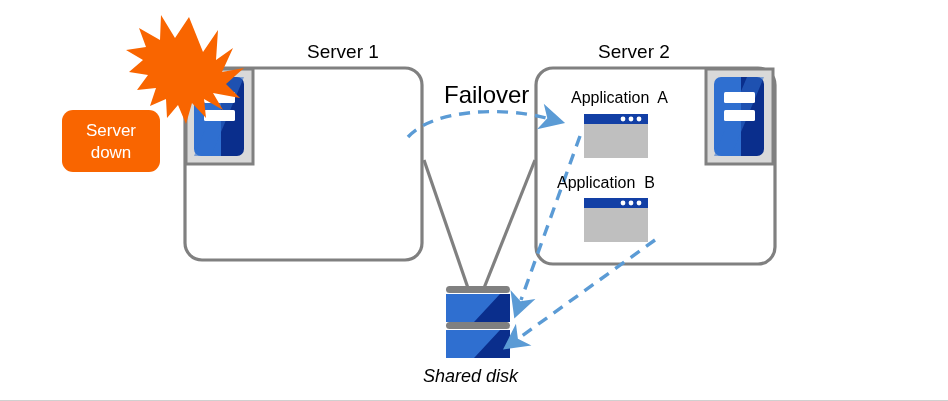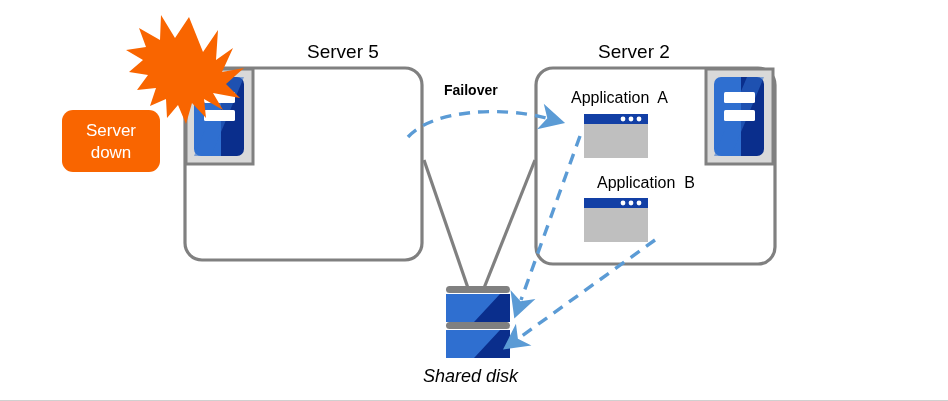--- a/index.html
+++ b/index.html
@@ -34,22 +34,21 @@
   .title-lbl {
     font-size: 19px;
   }
   .app-lbl {
     font-size: 16px;
   }
   .disk-lbl {
     font-size: 18px;
   }
   .failover-lbl {
-    font-size: 14px;
-    font-weight: bold;
+    font-size: 24px;
   }
   .badge-lbl {
     position: absolute;
     color: #ffffff;
     font-size: 17px;
     text-align: center;
     line-height: 21px;
     font-family: "Liberation Sans", sans-serif;
   }
   .bottom-rule {
@@ -145,29 +144,29 @@
                 166,99 150,106 156,88 137,90 148,75 129,72 143,60 126,50 146,47
                 139,28 160,40 161,15 175,38"></polygon>
     </g>
 
     <g>
       <rect x="62" y="110" width="98" height="62" rx="11" ry="11" fill="#F96500"></rect>
     </g>
 
   </svg>
 
-  <div class="lbl title-lbl" style="left:307px; top:42px;">Server 5</div>
+  <div class="lbl title-lbl" style="left:307px; top:42px;">Server 1</div>
 
   <div class="lbl title-lbl" style="left:578px; top:42px;margin-left:20px;">Server 2</div>
 
   <div class="lbl failover-lbl" style="left:444px; top:83px;">Failover</div>
 
   <div class="lbl app-lbl" style="left:571px; top:90px;">Application  A</div>
 
-  <div class="lbl app-lbl" style="left:597px; top:175px;">Application  B</div>
+  <div class="lbl app-lbl" style="left:557px; top:175px;">Application  B</div>
 
   <div class="lbl disk-lbl" style="left:423px; top:367px;font-style:italic;">Shared disk</div>
 
   <div class="badge-lbl" style="left:62px; top:142px; width:98px;">down</div>
   <div class="badge-lbl" style="left:62px; top:120px; width:98px;">Server</div>
 
   <div class="bottom-rule"></div>
 
 </div>
 

